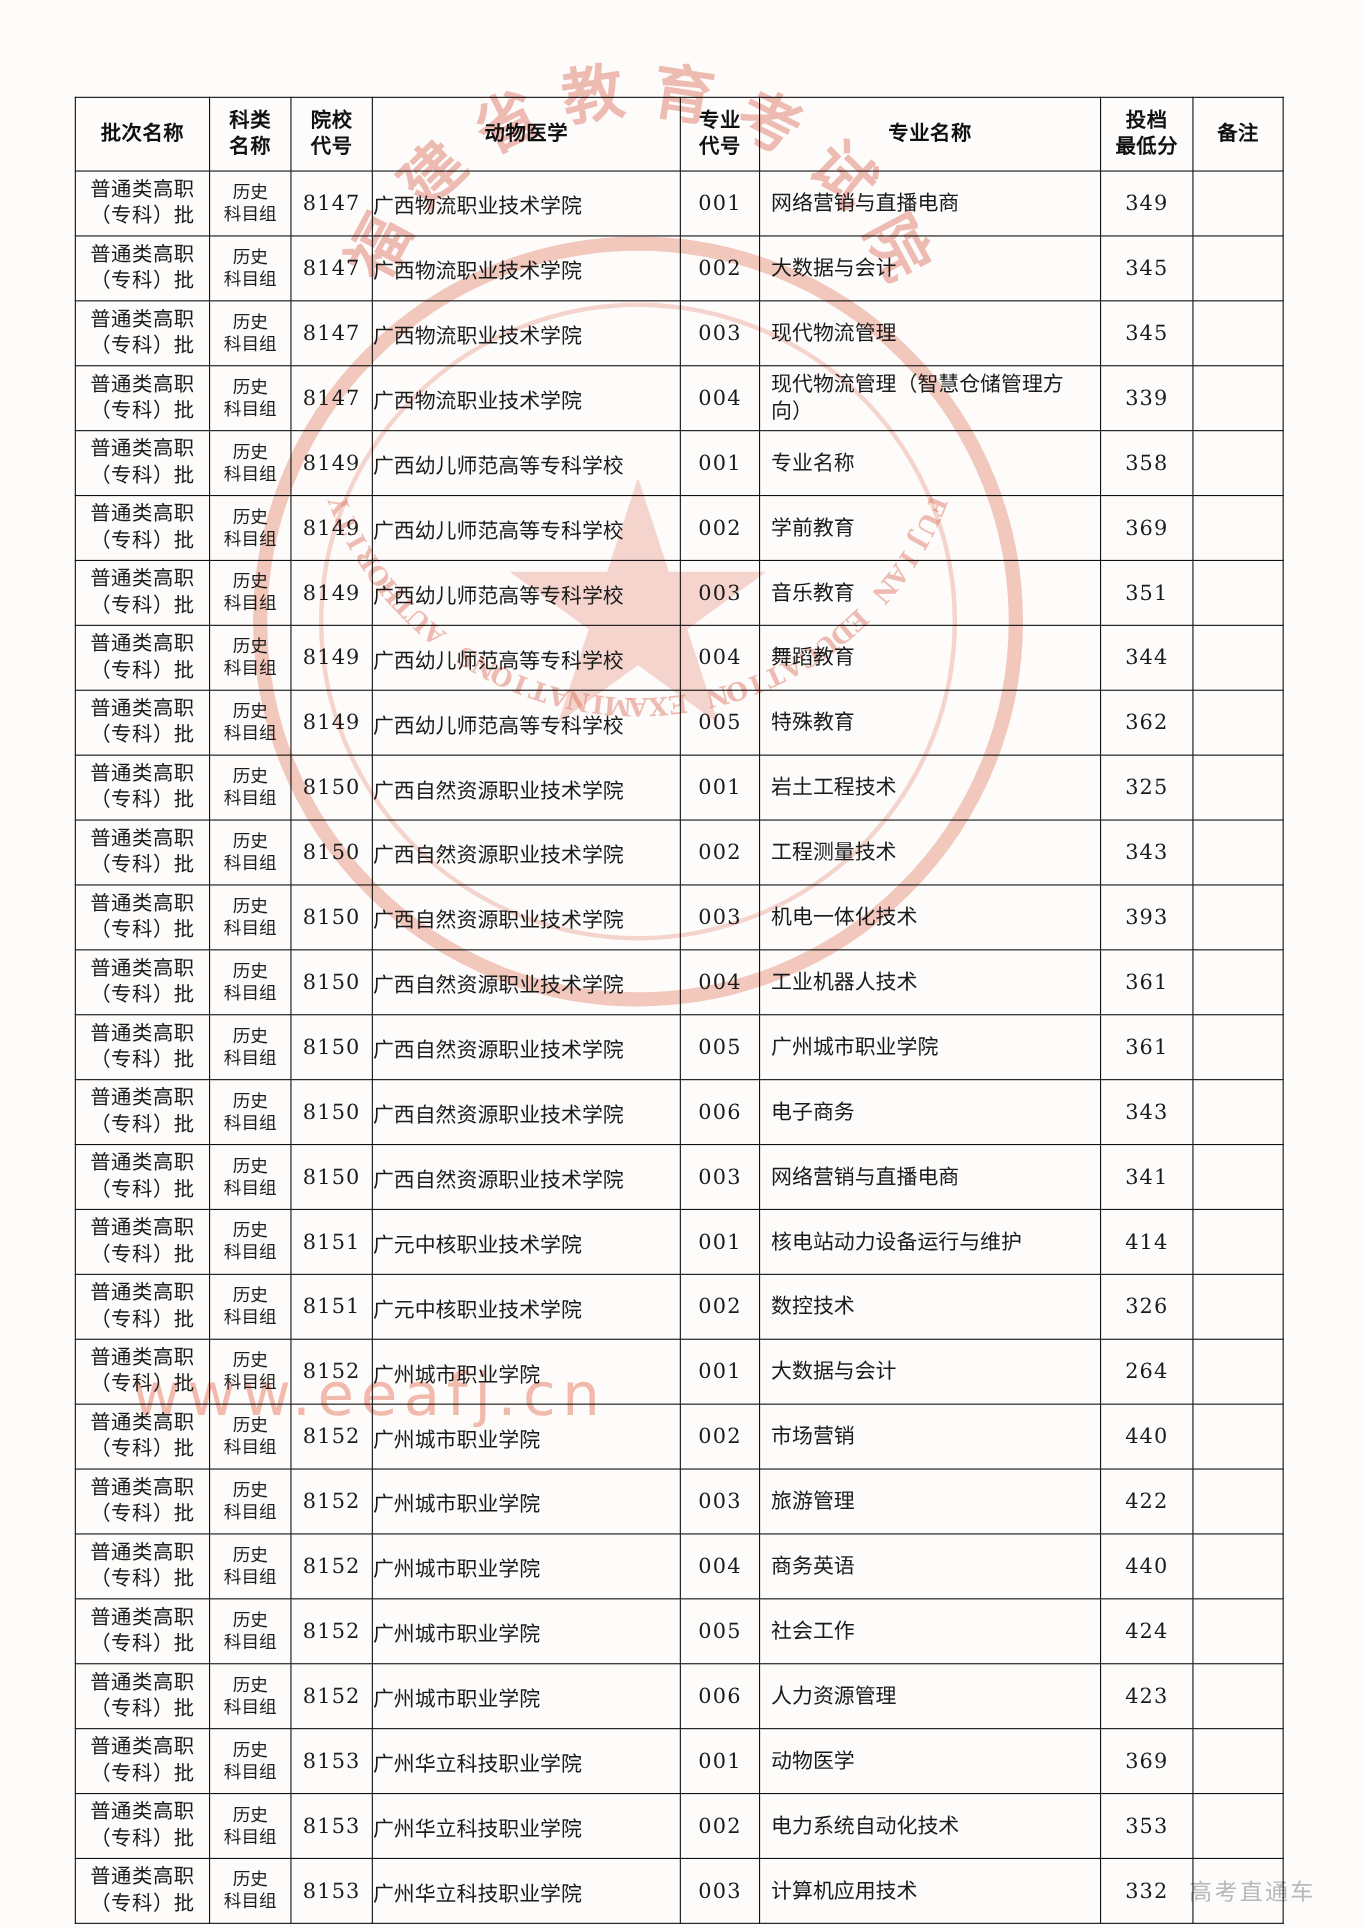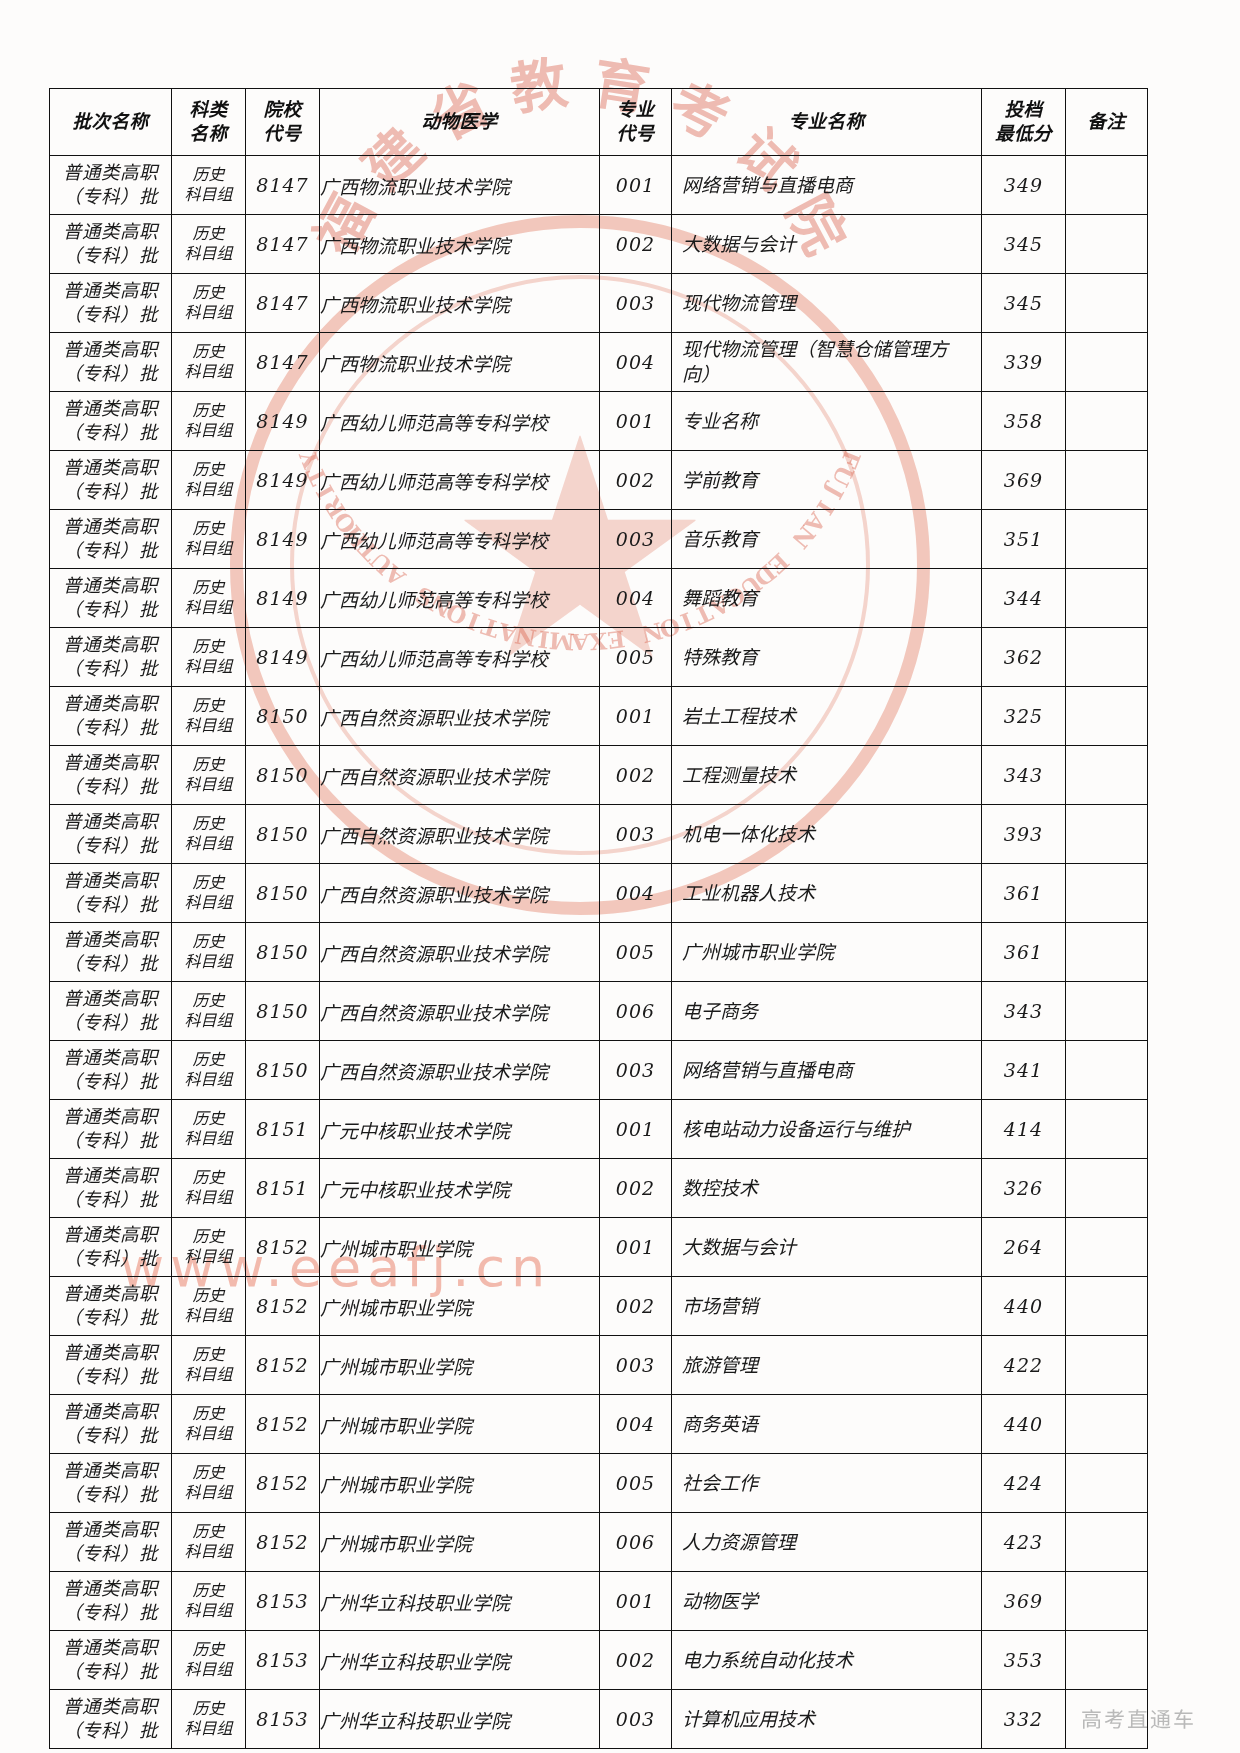--- a/index.html
+++ b/index.html
@@ -84,24 +84,23 @@
     right:44px;bottom:20px;
     font-family:"DejaVu Sans","Liberation Sans",sans-serif;
     font-size:21px;
     color:#b9b9b9;
     letter-spacing:2px;
   }
 
   
   .table-wrap{
     position:absolute;
-    left:49px;top:88px;
+    left:68px;top:88px;
     width:1088px;
     z-index:3;
-    font-style:italic;
   }
   table.score{
     border-collapse:collapse;
     width:1088px;
     table-layout:fixed;
     background:transparent;
   }
   table.score th,table.score td{
     border:1.6px solid #111111;
     padding:0;

